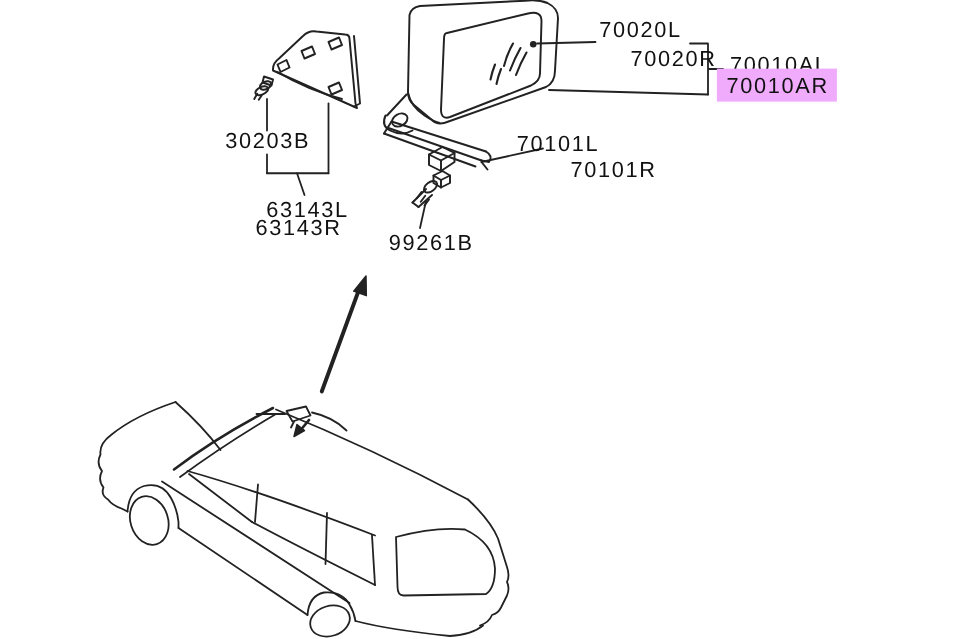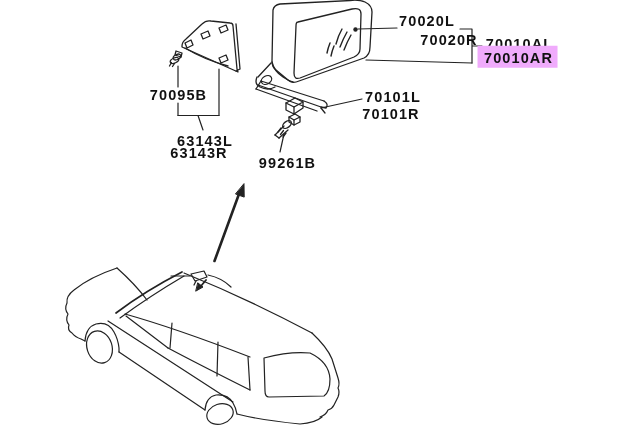--- a/index.html
+++ b/index.html
@@ -9,21 +9,21 @@
     background:#ffffff;
     overflow:hidden;
     font-family:"Liberation Sans", sans-serif;
   }
   #artwork{position:absolute;left:0;top:0;}
   .part-label{
     position:absolute;
     transform:translate(-50%,-50%);
     font-family:"Liberation Sans", sans-serif;
     font-size:14.5px;
-    font-weight:bold;
+    font-weight:normal;
     letter-spacing:1.1px;
     color:#111111;
     white-space:nowrap;
     line-height:1;
   }
   .part-label.highlighted{
     background:#f0abfc;
     padding:5px 5px 3px 7px;
   }
 </style>
@@ -171,20 +171,20 @@
         <path d="M206,280 L201,286" stroke-width="1.8"></path>
         <path d="M196,291 L203,287 L198,283 Z" fill="#222222" stroke="#222222" stroke-width="1"></path>
       </g>
     </g>
   </svg>
 
   <div class="part-label" style="left:427px;top:20.5px">70020L</div>
   <div class="part-label" style="left:449px;top:39.5px">70020R</div>
   <div class="part-label" style="left:519.5px;top:44px">70010AL</div>
   <div class="part-label highlighted" style="left:517.5px;top:56.5px">70010AR</div>
-  <div class="part-label" style="left:393px;top:96.5px">70101L</div>
-  <div class="part-label" style="left:391px;top:114px">70101R</div>
-  <div class="part-label" style="left:178.5px;top:95px">70095B</div>
+  <div class="part-label" style="left:372px;top:96.5px">70101L</div>
+  <div class="part-label" style="left:409px;top:114px">70101R</div>
+  <div class="part-label" style="left:178.5px;top:95px">30203B</div>
   <div class="part-label" style="left:205px;top:140.5px">63143L</div>
   <div class="part-label" style="left:199px;top:153px">63143R</div>
   <div class="part-label" style="left:287.5px;top:162.5px">99261B</div>
 
 </div>
 
 </body></html>

